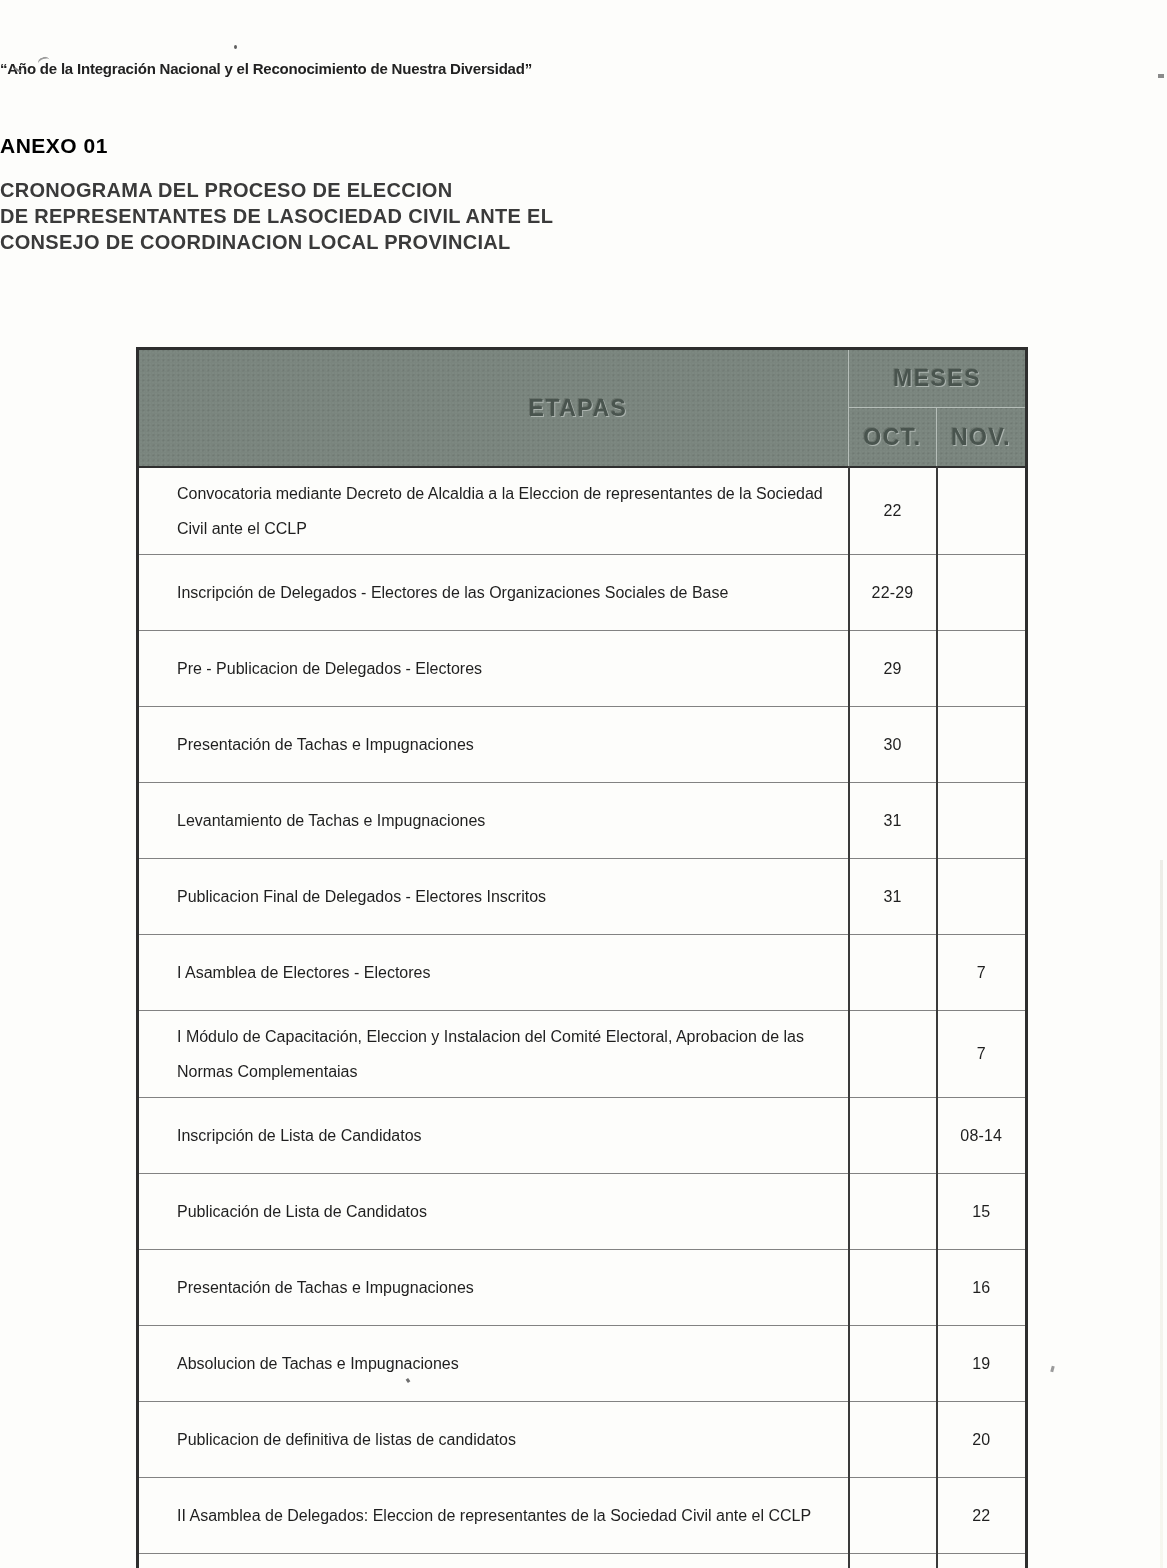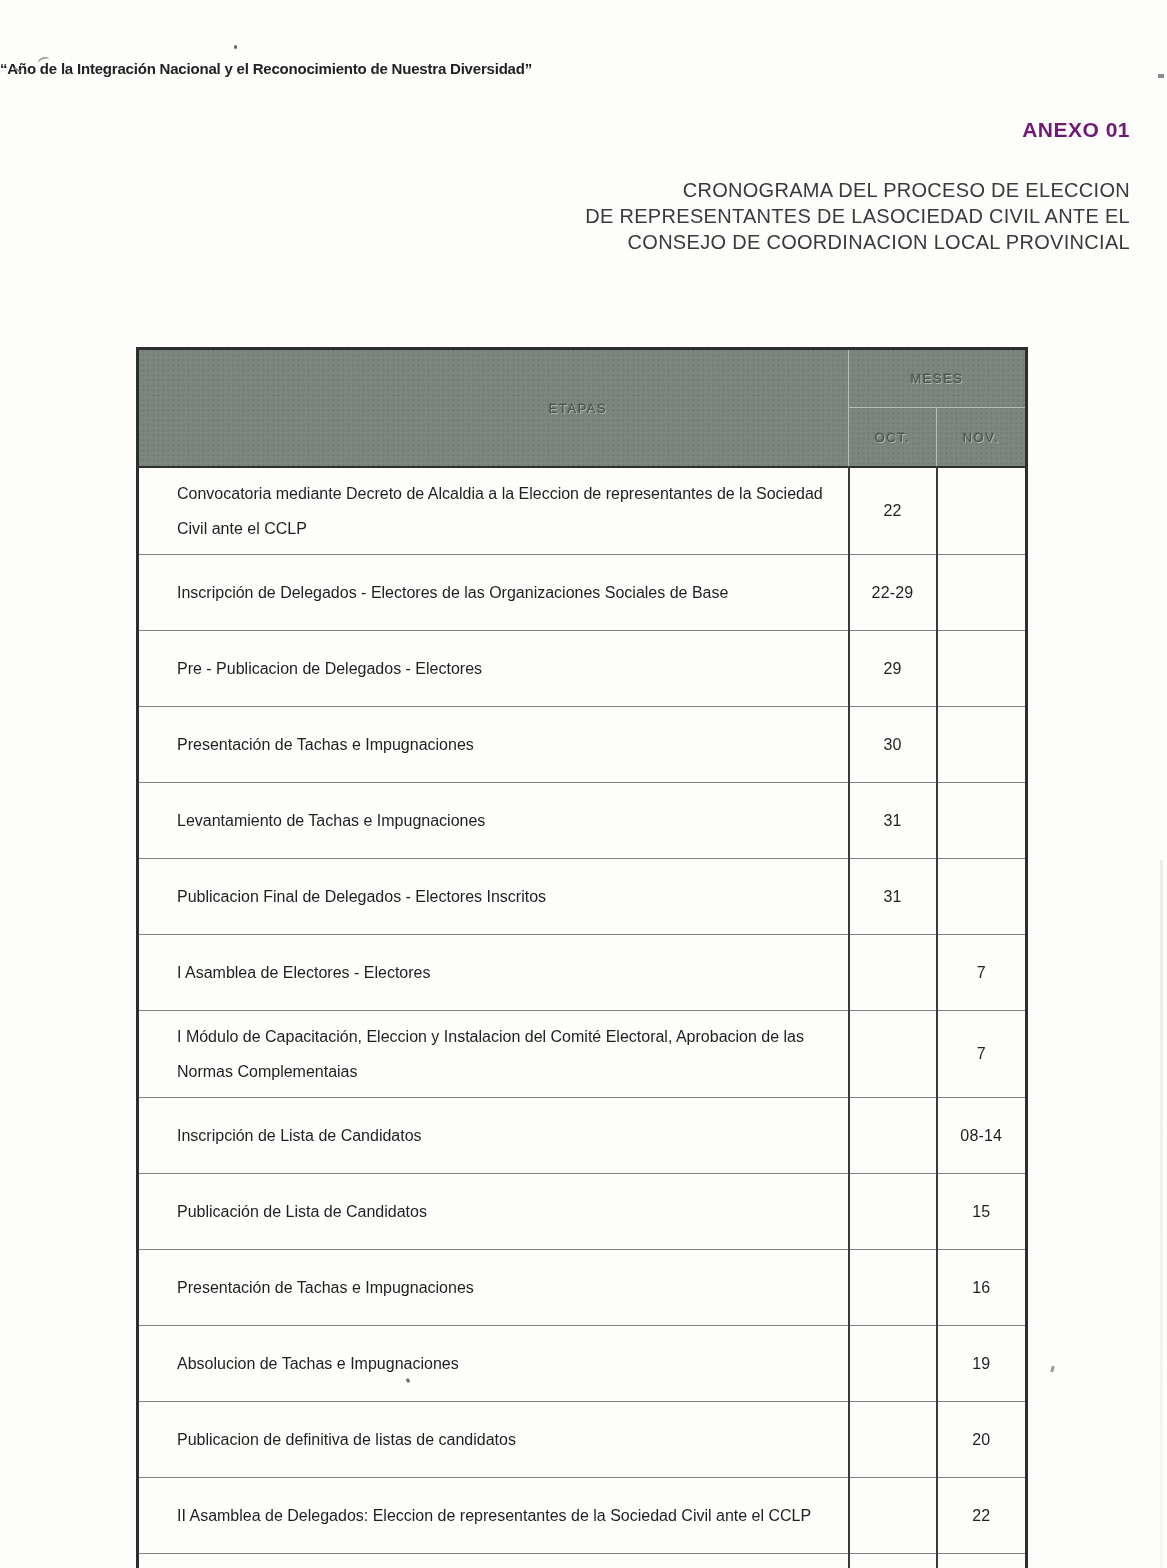--- a/index.html
+++ b/index.html
@@ -24,37 +24,37 @@
     left: 0;
     width: 1130px;
     text-align: left;
     font-size: 15px;
     font-weight: bold;
     color: #222;
     letter-spacing: -0.2px;
   }
   .annex-title {
     position: absolute;
-    top: 118px;
+    top: 134px;
     left: 0;
     width: 1130px;
-    text-align: right;
+    text-align: left;
     font-size: 21px;
     font-weight: bold;
-    color: #701a75;
+    color: #000000;
     letter-spacing: 0.5px;
   }
   .doc-title {
     position: absolute;
     top: 177px;
     left: 0;
     width: 1130px;
-    text-align: right;
+    text-align: left;
     font-size: 20px;
-    font-weight: normal;
+    font-weight: bold;
     line-height: 26px;
     color: #3a3a3a;
     letter-spacing: 0.3px;
   }
   
   .table-wrap {
     position: absolute;
     left: 136px;
     top: 347px;
     width: 889px;
@@ -64,22 +64,22 @@
     table-layout: fixed;
     border-collapse: collapse;
     border: 3px solid #2e2e2e;
     border-bottom-width: 4px;
   }
   col.c-etapas { width: 711px; }
   col.c-oct    { width: 88px; }
   col.c-nov    { width: 90px; }
 
   thead th.hc {
-    font-size: 13px;
-    font-weight: normal;
+    font-size: 23px;
+    font-weight: bold;
     text-align: center;
     color: #49544e;
     letter-spacing: 1.5px;
     text-shadow: 1px 1px 0 rgba(235,240,237,0.45), -1px -1px 0 rgba(20,25,22,0.18);
     border: 1px solid #b6beb9;
     
     background-image:
       radial-gradient(rgba(255,255,255,0.10) 1px, transparent 1px),
       radial-gradient(rgba(0,0,0,0.12) 1px, transparent 1px);
     background-size: 3px 3px, 5px 5px;

